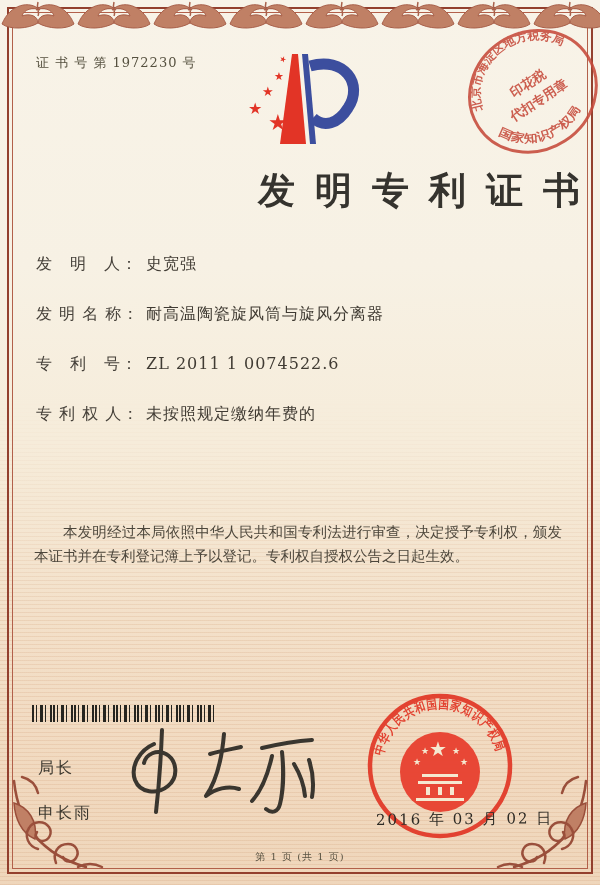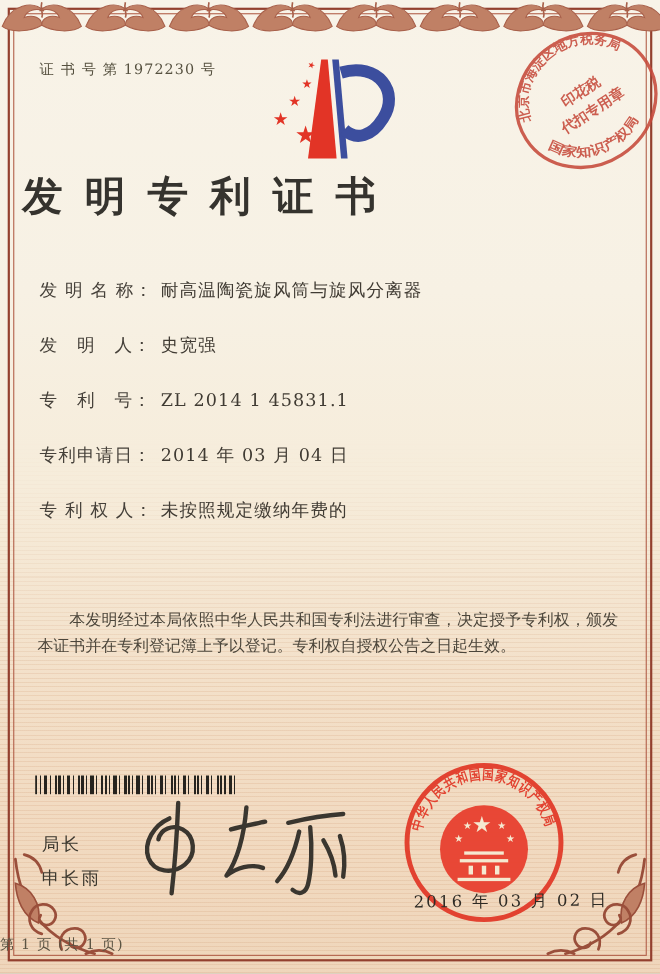--- a/index.html
+++ b/index.html
@@ -17,48 +17,48 @@
   }
   .frame-outer{position:absolute; top:7px; left:7px; right:7px; bottom:11px; border:2px solid #93402e;}
   .frame-inner{position:absolute; top:12px; left:12px; right:12px; bottom:16px; border:1px solid #b2604a;}
   .ornament-top{position:absolute; top:0; left:0; width:600px; height:30px;}
   .corner{position:absolute; width:110px; height:110px; bottom:12px;}
   .corner.left{left:8px;}
   .corner.right{right:8px; transform:scaleX(-1);}
 
   .cert-no{position:absolute; left:36px; top:54px; font-size:13px; color:#55503f; letter-spacing:1px;}
   .logo{position:absolute; left:232px; top:44px; width:136px; height:118px;}
-  .title{position:absolute; left:0; width:100%; top:154px; text-align:left;
+  .title{position:absolute; left:0; width:100%; top:166px; text-align:right;
          font-size:37px; font-weight:600; color:#35332e; letter-spacing:20px; text-indent:20px;}
 
   .fields{position:absolute; left:36px; top:254px; width:520px;}
   .field-row{height:50px; font-size:16px; color:#46413a; letter-spacing:1px;}
   .field-label{display:inline-block; min-width:104px; color:#46413a;}
   .field-value{color:#403b33;}
 
-  .paragraphs{position:absolute; left:34px; top:552px; width:528px;
+  .paragraphs{position:absolute; left:34px; top:520px; width:528px;
       font-size:14.5px; line-height:24px; color:#4c463b; text-align:justify;}
   .paragraphs p{margin:0; text-indent:2em;}
 
   .barcode{position:absolute; left:32px; top:705px; width:186px; height:17px;
       background:repeating-linear-gradient(90deg,
         #26241f 0 2px, transparent 2px 4px,
         #26241f 4px 5px, transparent 5px 8px,
         #26241f 8px 11px, transparent 11px 13px,
         #26241f 13px 14px, transparent 14px 18px,
         #26241f 18px 20px, transparent 20px 21px);
   }
   .officer{position:absolute; left:38px; top:758px; font-size:16px; color:#3b372e;
       font-family:"DejaVu Sans","Liberation Sans",sans-serif;}
-  .officer div{margin-bottom:10px; letter-spacing:2px;}
+  .officer div{margin-bottom:24px; letter-spacing:2px;}
   .signature{position:absolute; left:112px; top:722px; width:210px; height:100px;}
 
   .seal{position:absolute; left:364px; top:690px; width:152px; height:152px; opacity:.95;}
   .seal-date{position:absolute; left:376px; top:810px; font-size:15px; color:#2e2b25; letter-spacing:2px; transform:rotate(-.6deg);}
-  .footer{position:absolute; left:0; width:100%; top:850px; text-align:left; font-size:13px; color:#5b5443; letter-spacing:1px;}
+  .footer{position:absolute; left:0; width:100%; top:850px; text-align:center; font-size:10px; color:#5b5443; letter-spacing:1px;}
 
   .tax-stamp{position:absolute; left:448px; top:12px; width:172px; height:162px;
       transform:rotate(-33deg); opacity:.88;}
 </style>
 </head>
 <body>
 
 <div id="page">
 
   <div class="wavelines"></div>
@@ -115,34 +115,30 @@
     <text x="16" y="70" font-size="16" fill="#e23426">★</text>
     <text x="30" y="52" font-size="13" fill="#e23426">★</text>
     <text x="42" y="36" font-size="11" fill="#e23426">★</text>
     <text x="48" y="18" font-size="8" fill="#e23426" transform="rotate(20 52 14)">★</text>
   </svg>
 
   <div class="title">发明专利证书</div>
 
   <div class="fields">
     <div class="field-row">
+      <span class="field-label">发　明　人：</span>
+      <span class="field-value">史宽强</span>
+    </div>
+    <div class="field-row">
       <span class="field-label">发 明 名 称：</span>
       <span class="field-value">耐高温陶瓷旋风筒与旋风分离器</span>
     </div>
     <div class="field-row">
-      <span class="field-label">发　明　人：</span>
-      <span class="field-value">史宽强</span>
-    </div>
-    <div class="field-row">
       <span class="field-label">专　利　号：</span>
-      <span class="field-value">ZL 2014 1 45831.1</span>
-    </div>
-    <div class="field-row">
-      <span class="field-label">专利申请日：</span>
-      <span class="field-value">2014 年 03 月 04 日</span>
+      <span class="field-value">ZL 2011 1 0074522.6</span>
     </div>
     <div class="field-row">
       <span class="field-label">专 利 权 人：</span>
       <span class="field-value">未按照规定缴纳年费的</span>
     </div>
   </div>
 
   <div class="paragraphs">
     <p>本发明经过本局依照中华人民共和国专利法进行审查，决定授予专利权，颁发本证书并在专利登记簿上予以登记。专利权自授权公告之日起生效。</p>
   </div>

